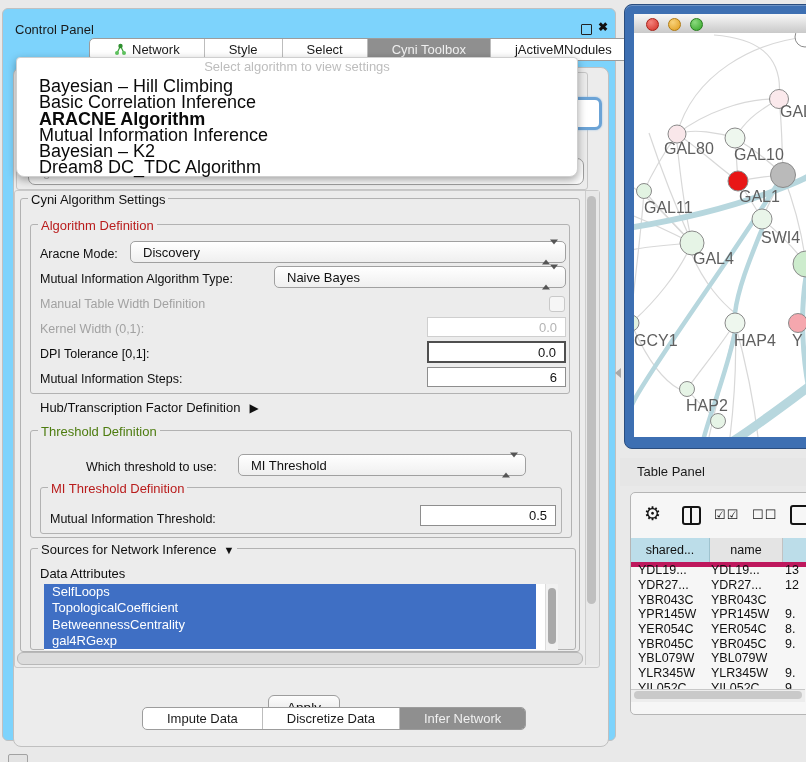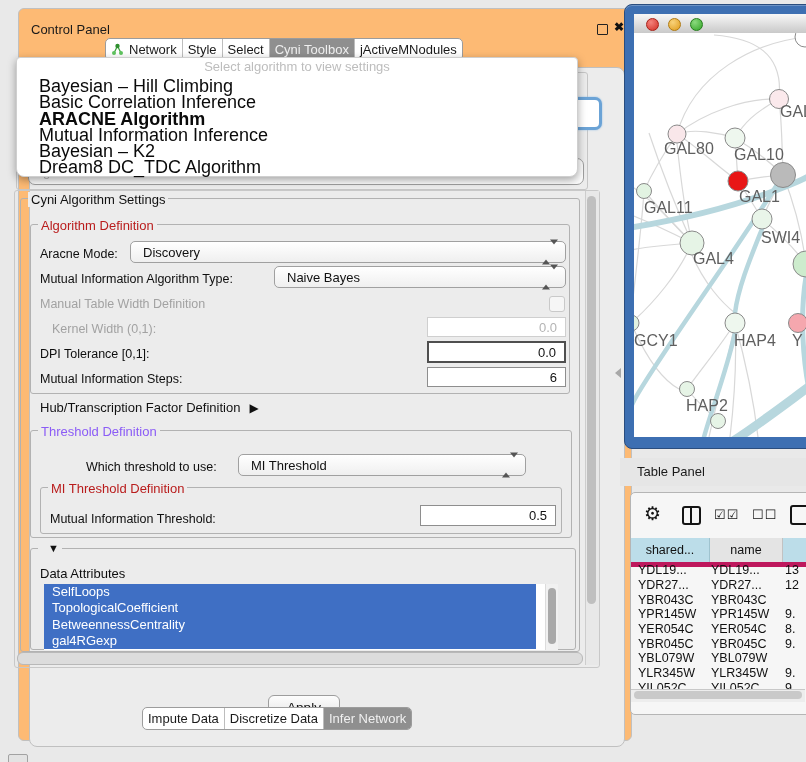--- a/index.html
+++ b/index.html
@@ -1,27 +1,27 @@
 <!DOCTYPE html>
 <html><head>
 <meta charset="utf-8">
 <style>
   html,body{margin:0;padding:0;}
   #root{position:relative;width:806px;height:762px;background:#e9e9e9;overflow:hidden;
         font-family:"Liberation Sans",sans-serif;color:#111;}
   .abs{position:absolute;}
   
-  #cp-window{left:18px;top:8px;width:612px;height:731px;background:#fdba74;
+  #cp-window{left:2px;top:8px;width:612px;height:731px;background:#7dd3fc;
              border:1px solid #c0c0c0;border-radius:6px;}
   #cp-title{left:12px;top:13px;font-size:13px;color:#1a1a1a;}
   #cp-float{left:578px;top:15px;width:9px;height:9px;border:1.6px solid #222;border-radius:1px;}
   #cp-close{left:595px;top:11px;font-size:12px;font-weight:bold;color:#111;}
   
   .seg{display:flex;border:1px solid #9c9c9c;border-radius:5px;overflow:hidden;background:#fff;height:21px;}
-  .seg>div{display:flex;align-items:center;padding:0 5px;font-size:13px;color:#1a1a1a;
+  .seg>div{display:flex;align-items:center;padding:0 24px;font-size:13px;color:#1a1a1a;
            border-right:1px solid #bdbdbd;white-space:nowrap;}
   .seg>div:last-child{border-right:none;}
   .seg>div.active{background:#8f8f8f;color:#f0f0f0;}
   
   #cp-content{left:10px;top:58px;width:594px;height:678px;border:1px solid #c0c0c0;
               border-radius:8px;background:#ececec;}
   
   #bg-group{left:16px;top:72px;width:570px;height:116px;border:1px solid #c6c6c6;border-radius:3px;}
   #bg-focus-combo{left:430px;top:97px;width:166px;height:27px;border:3px solid #6ba3d6;
                   border-radius:7px;background:#fff;box-shadow:0 0 2px #8cb9e2;}
@@ -29,21 +29,21 @@
             background:#fcfcfc;font-size:13px;color:#b6b6b6;line-height:26px;padding-left:14px;box-sizing:border-box;}
   
   #algo-popup{left:16px;top:57px;width:562px;height:120px;background:#fff;border:1px solid #cfcfcf;
               border-radius:4px 4px 8px 8px;box-shadow:0 3px 9px rgba(0,0,0,.35);z-index:5;padding-top:1px;box-sizing:border-box;}
   #algo-popup .ph{height:17px;text-align:center;font-size:13px;color:#bdbdbd;}
   #algo-popup .it{height:16.3px;font-size:18px;padding-left:22px;color:#0a0a0a;}
   #algo-popup .it.sel{font-weight:bold;}
   
   .groupbox{border:1px solid #b2b2b2;border-radius:3px;}
   .grouplabel{background:#ececec;padding:0 3px;font-size:13px;white-space:nowrap;}
-  .blue{color:#b91c1c;} .green{color:#8b5cf6;}
+  .blue{color:#b91c1c;} .green{color:#4d7c0f;}
   .blabel{font-weight:normal;font-size:12.5px;color:#0e0e0e;white-space:nowrap;}
   .gray{color:#a2a2a2 !important;}
   .combobox{background:linear-gradient(#ffffff,#efefef);border:1px solid #a0a0a0;border-radius:5px;
             font-size:13px;display:flex;align-items:center;padding-left:12px;box-sizing:border-box;}
   .spin{position:absolute;right:7px;top:50%;transform:translateY(-50%);}
   .spin .up{width:0;height:0;border-left:4px solid transparent;border-right:4px solid transparent;
             border-bottom:5px solid #555;margin-bottom:2px;}
   .spin .dn{width:0;height:0;border-left:4px solid transparent;border-right:4px solid transparent;
             border-top:5px solid #555;}
   .tfield{background:#fff;border:1px solid #8e8e8e;font-size:13px;display:flex;align-items:center;
@@ -161,21 +161,21 @@
 
   <div class="abs combobox" style="left:274px;top:266px;width:292px;height:22px;">
     <span>Naive Bayes</span>
     <span class="spin"><span class="up"></span><span class="dn"></span></span>
   </div>
   <div class="abs blabel" style="left:40px;top:272px;">Mutual Information Algorithm Type:</div>
 
   <div class="abs blabel gray" style="left:40px;top:297px;">Manual Table Width Definition</div>
   <div class="abs checkbox" style="left:549px;top:296px;"></div>
 
-  <div class="abs blabel gray" style="left:52px;top:322px;">Kernel Width (0,1):</div>
+  <div class="abs blabel gray" style="left:40px;top:322px;">Kernel Width (0,1):</div>
   <div class="abs tfield" style="left:427px;top:317px;width:139px;height:20px;border-color:#cfcfcf;color:#b4b4b4;">0.0</div>
 
   <div class="abs blabel" style="left:40px;top:347px;">DPI Tolerance [0,1]:</div>
   <div class="abs tfield" style="left:427px;top:341px;width:139px;height:22px;border:2px solid #4f4f4f;">0.0</div>
 
   <div class="abs blabel" style="left:40px;top:372px;">Mutual Information Steps:</div>
   <div class="abs tfield" style="left:427px;top:367px;width:139px;height:20px;">6</div>
 
   <div class="abs" style="left:40px;top:400px;font-size:13px;display:flex;align-items:center;">
     <span>Hub/Transcription Factor Definition</span>
@@ -191,20 +191,21 @@
     <span class="spin"><span class="up"></span><span class="dn"></span></span>
   </div>
 
   <div class="abs groupbox" style="left:40px;top:487px;width:520px;height:45px;"></div>
   <div class="abs grouplabel blue" style="left:48px;top:481px;">MI Threshold Definition</div>
   <div class="abs blabel" style="left:50px;top:512px;">Mutual Information Threshold:</div>
   <div class="abs tfield" style="left:420px;top:505px;width:136px;height:21px;">0.5</div>
 
   <div class="abs groupbox" style="left:30px;top:548px;width:544px;height:100px;"></div>
   <div class="abs grouplabel" style="left:38px;top:542px;display:flex;align-items:center;">
+    <span>Sources for Network Inference</span>
     <span style="margin-left:7px;font-size:11px;">▼</span>
   </div>
   <div class="abs blabel" style="left:40px;top:566px;font-size:13px;">Data Attributes</div>
 
   <div class="abs" id="attr-list">
     <div class="li">SelfLoops</div>
     <div class="li">TopologicalCoefficient</div>
     <div class="li">BetweennessCentrality</div>
     <div class="li">gal4RGexp</div>
     <div id="attr-scroll">

